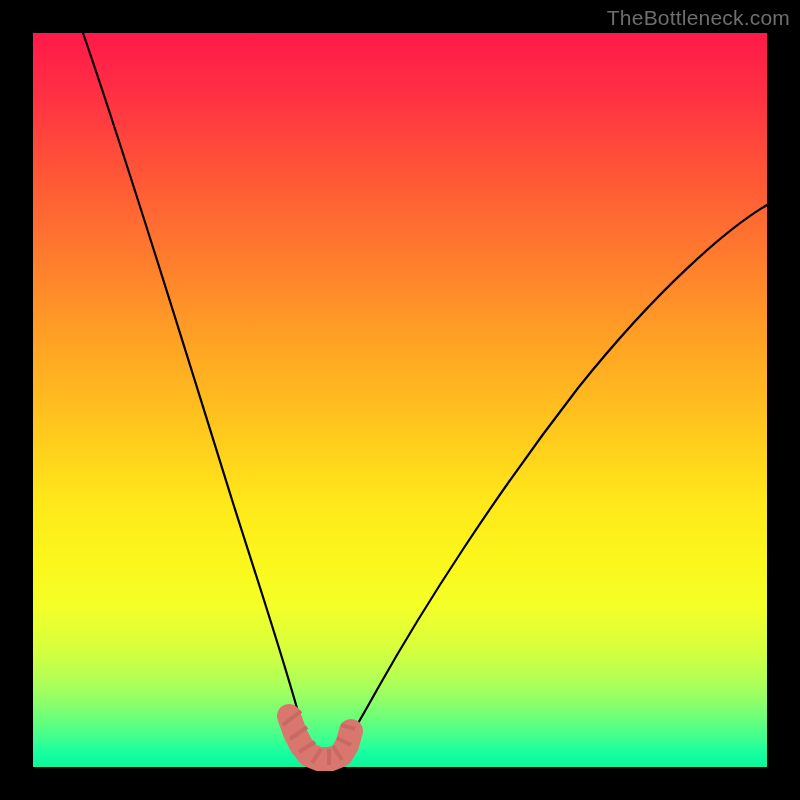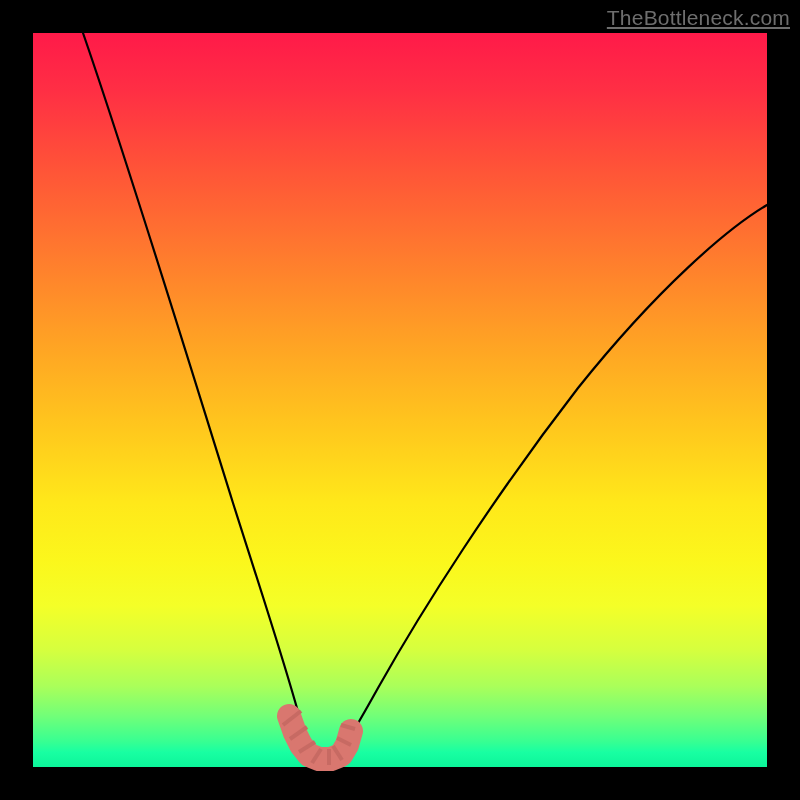--- a/index.html
+++ b/index.html
@@ -46,21 +46,20 @@
     );
   }
   .watermark {
     position: absolute;
     top: 6px;
     right: 10px;
     color: #6e6e6e;
     font-size: 21px;
     font-weight: 500;
     letter-spacing: 0.2px;
-    text-decoration: underline;
   }
   svg.overlay {
     position: absolute;
     left: 33px;
     top: 33px;
     width: 734px;
     height: 734px;
     overflow: visible;
   }
   .curve {

